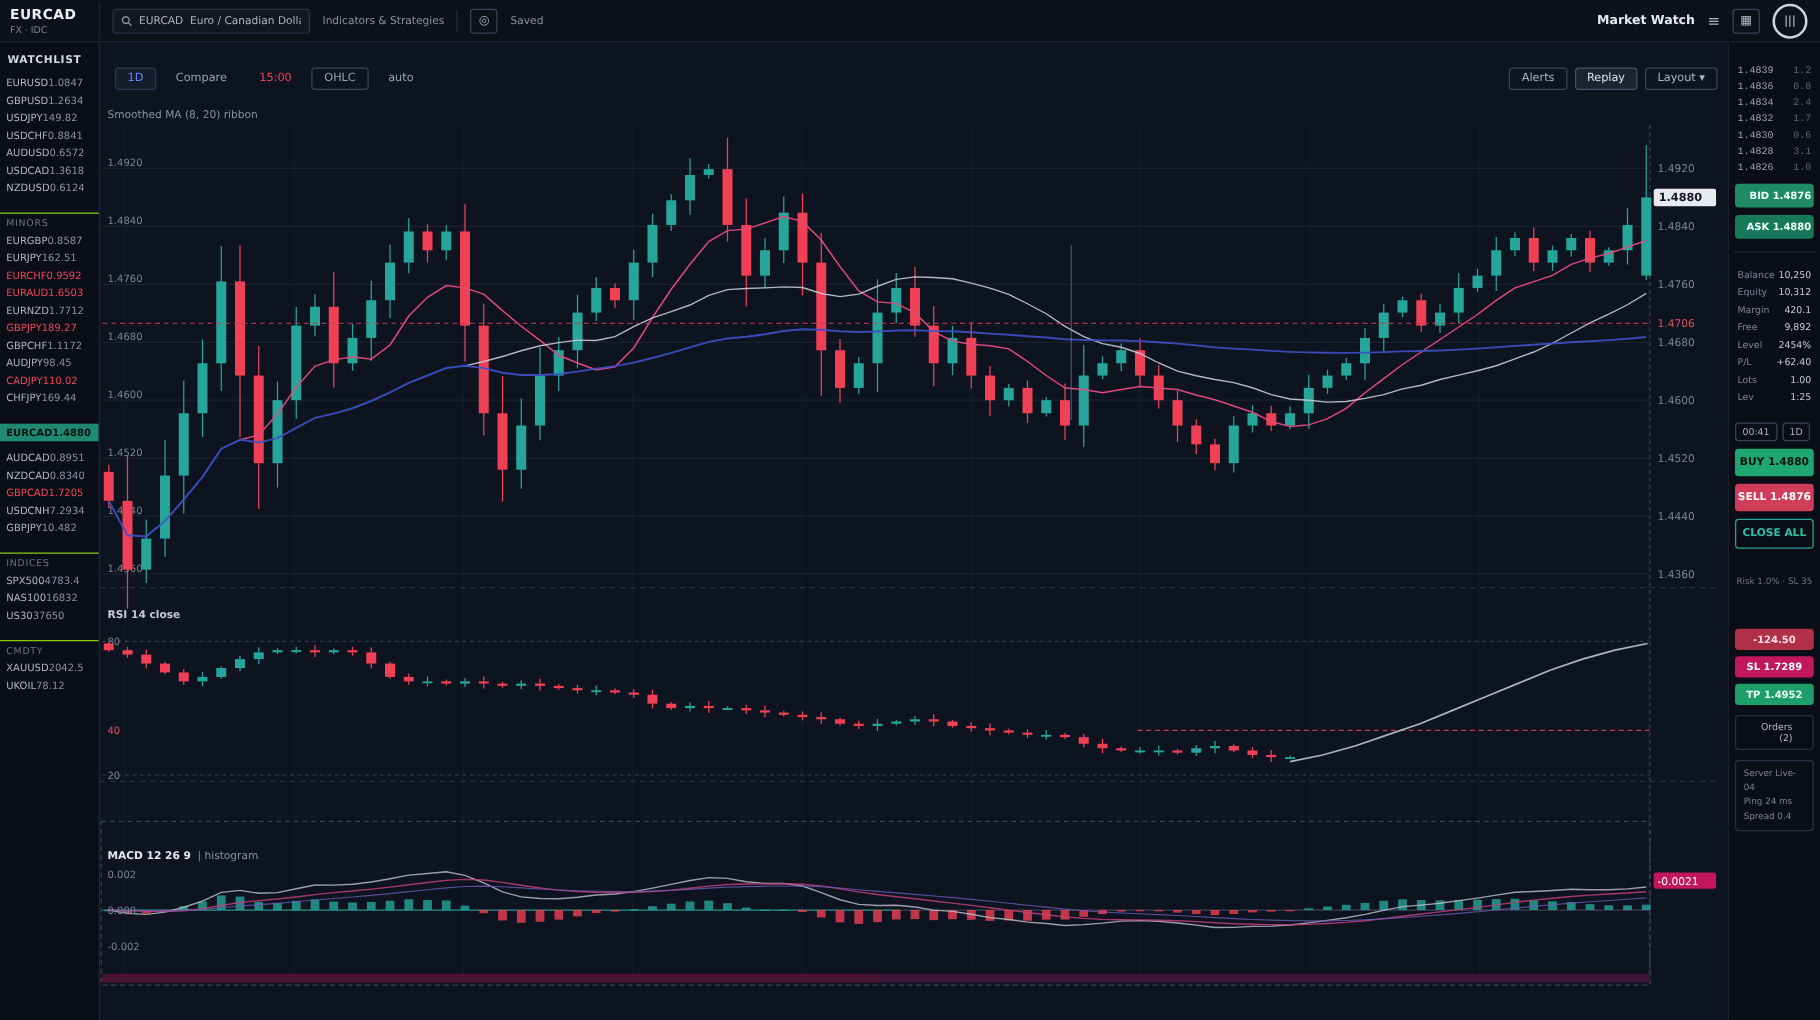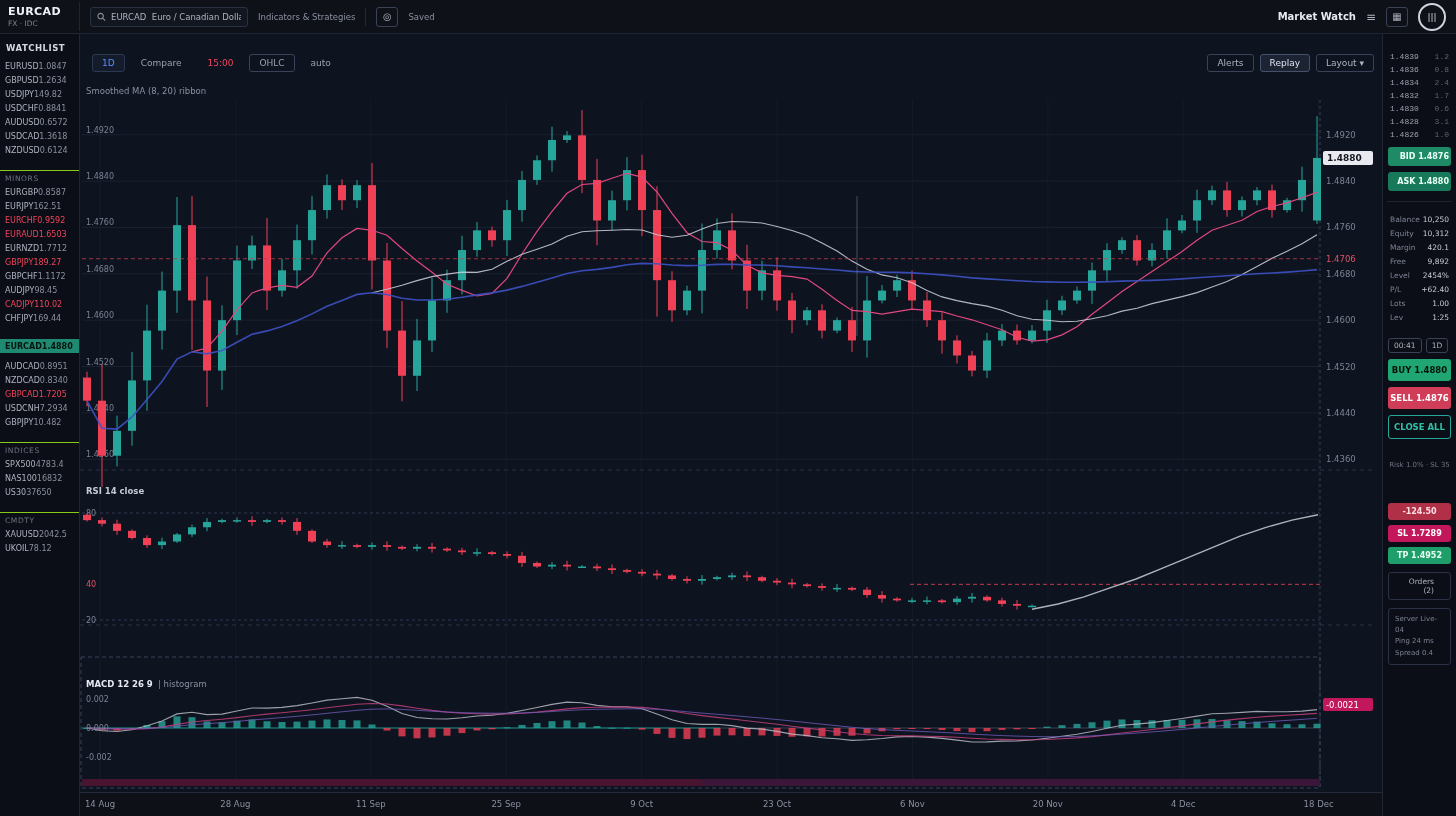--- a/index.html
+++ b/index.html
@@ -708,32 +708,20 @@
           <text x="1246" y="285.50793650793696" fill="#7c8294" font-size="8.5" text-anchor="start" font-weight="normal">1.4520</text>
           <text x="1246" y="331.8571428571434" fill="#7c8294" font-size="8.5" text-anchor="start" font-weight="normal">1.4440</text>
           <text x="1246" y="378.20634920634984" fill="#7c8294" font-size="8.5" text-anchor="start" font-weight="normal">1.4360</text>
           <rect x="1243" y="66.93650793650804" width="50" height="14" fill="#e8eaf0" rx="2"></rect>
           <text x="1247" y="76.93650793650804" fill="#14171f" font-size="9" text-anchor="start" font-weight="bold">1.4880</text>
           <text x="1246" y="177.7460317460324" fill="#e05263" font-size="8.5" text-anchor="start" font-weight="normal">1.4706</text>
           <rect x="1243" y="614" width="50" height="13" fill="#c2185b" rx="2"></rect>
           <text x="1246" y="624" fill="#ffffff" font-size="8.5" text-anchor="start" font-weight="normal">-0.0021</text>
         </g>
       </svg>
-    <div class="time-axis" id="time-axis">
-        <span style="left: 20px;">14 Aug</span>
-        <span style="left: 155.4px;">28 Aug</span>
-        <span style="left: 290.8px;">11 Sep</span>
-        <span style="left: 426.2px;">25 Sep</span>
-        <span style="left: 561.6px;">9 Oct</span>
-        <span style="left: 697px;">23 Oct</span>
-        <span style="left: 832.4px;">6 Nov</span>
-        <span style="left: 967.8px;">20 Nov</span>
-        <span style="left: 1103.2px;">4 Dec</span>
-        <span style="left: 1238.6px;">18 Dec</span>
-      </div>
   </main>
 
   <aside class="trade-panel">
     <div id="ladder">
         <div class="lad-row">
           <span>1.4839</span>
           <span class="sz">1.2</span>
         </div>
         <div class="lad-row">
           <span>1.4836</span>

